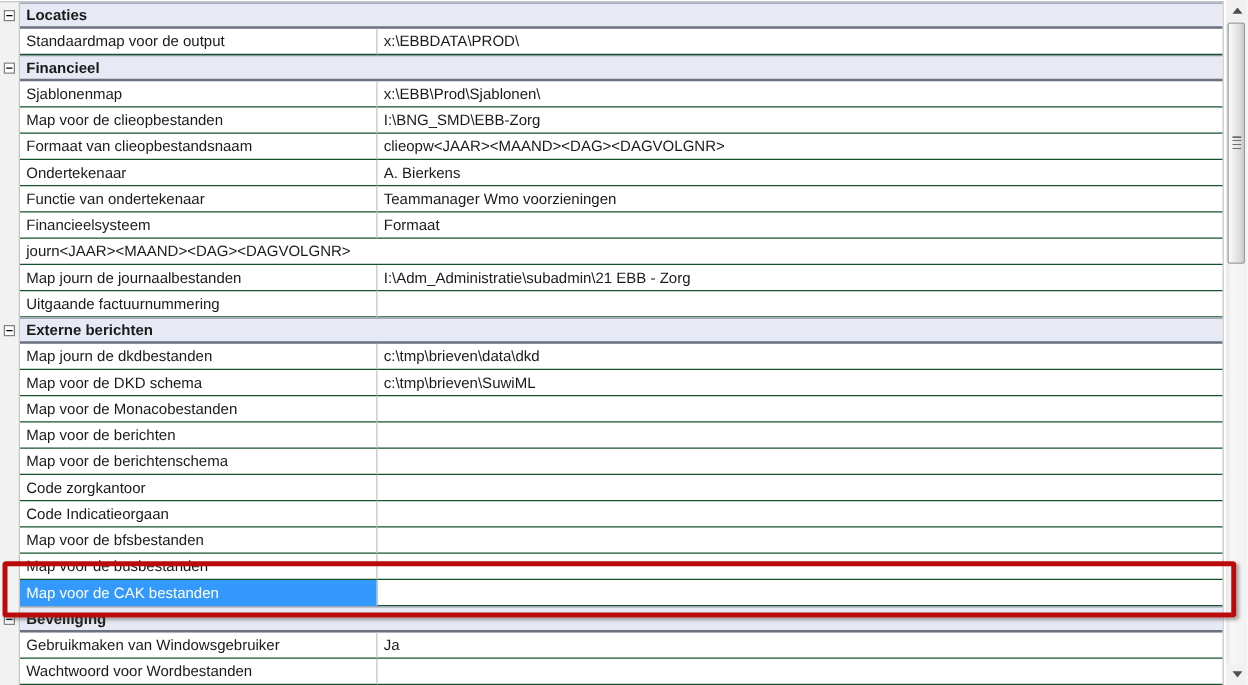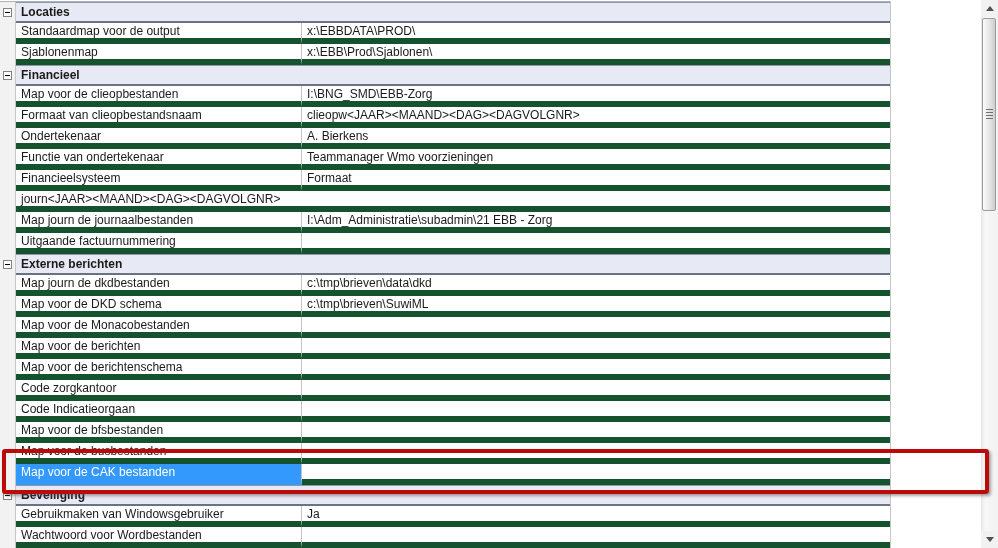--- a/index.html
+++ b/index.html
@@ -4,21 +4,21 @@
 <style>
   html,body{margin:0;padding:0;}
   body{
     width:998px;height:548px;position:relative;overflow:hidden;
     background:#ffffff;
     font-family:"Liberation Sans","DejaVu Sans",sans-serif;
     font-size:12px;color:#1a1a1a;
     -webkit-font-smoothing:antialiased;
   }
   #rows{
-    position:absolute;left:0;top:1px;width:891px;
+    position:absolute;left:0;top:1px;width:979px;
     border-top:1px solid #b0b4ba;
     border-right:1px solid #c5c5c5;
     box-sizing:border-box;
   }
   .row{display:flex;height:21px;box-sizing:border-box;}
   .gutter{
     width:16px;flex:0 0 16px;background:#f2f2f2;
     border-right:1px solid #c6c6c6;
     display:flex;align-items:center;box-sizing:border-box;
   }
@@ -26,21 +26,21 @@
     width:9px;height:9px;margin-left:3px;position:relative;
     background:#ffffff;border:1px solid #828282;box-sizing:border-box;
     flex:0 0 auto;
   }
   .expander::after{
     content:"";position:absolute;left:1px;top:3px;width:5px;height:1px;background:#000;
   }
   .cell{
     display:flex;align-items:center;
     padding-left:5px;overflow:hidden;white-space:nowrap;
-    border-bottom:6px solid #14532d;box-sizing:border-box;
+    border-bottom:1px solid #14532d;box-sizing:border-box;
   }
   .label{width:286px;flex:0 0 286px;border-right:1px solid #c4c4c4;}
   .value{flex:1;}
   .cat .cell{
     flex:1;background:var(--cat-bg);
     font-weight:bold;
     border-top:1px solid #8f97a6;
     border-bottom:2px solid #6b7280;
   }
   .sel .label{
@@ -93,42 +93,42 @@
   <div class="row">
     <div class="gutter"></div>
     <div class="cell label">
       <span>Standaardmap voor de output</span>
     </div>
     <div class="cell value">
       <span>x:\EBBDATA\PROD\</span>
     </div>
   </div>
 
-  <div class="row">
-    <div class="gutter"></div>
-    <div class="cell label">
-      <span>Sjablonenmap</span>
-    </div>
-    <div class="cell value">
-      <span>x:\EBB\Prod\Sjablonen\</span>
-    </div>
-  </div>
-
   <div class="row cat">
     <div class="gutter">
       <span class="expander"></span>
     </div>
     <div class="cell">
       <span>Financieel</span>
     </div>
   </div>
 
   <div class="row">
     <div class="gutter"></div>
     <div class="cell label">
+      <span>Sjablonenmap</span>
+    </div>
+    <div class="cell value">
+      <span>x:\EBB\Prod\Sjablonen\</span>
+    </div>
+  </div>
+
+  <div class="row">
+    <div class="gutter"></div>
+    <div class="cell label">
       <span>Map voor de clieopbestanden</span>
     </div>
     <div class="cell value">
       <span>I:\BNG_SMD\EBB-Zorg</span>
     </div>
   </div>
 
   <div class="row">
     <div class="gutter"></div>
     <div class="cell label">

